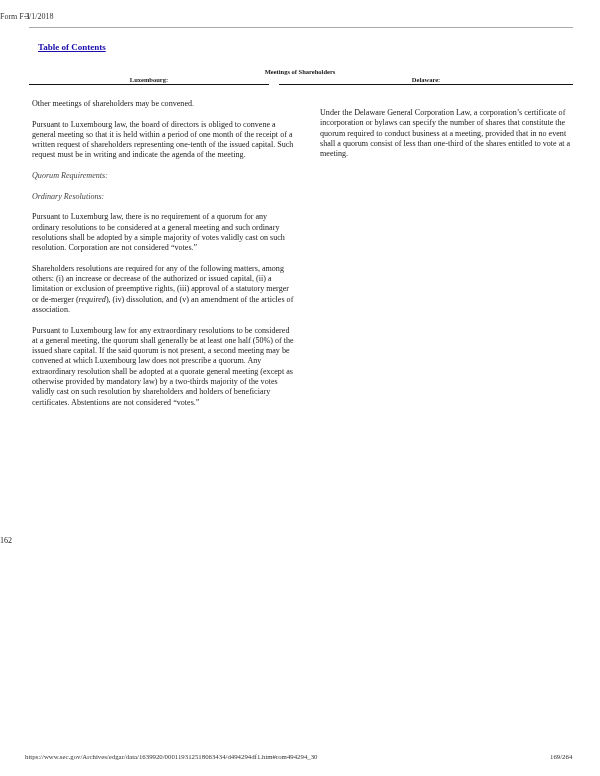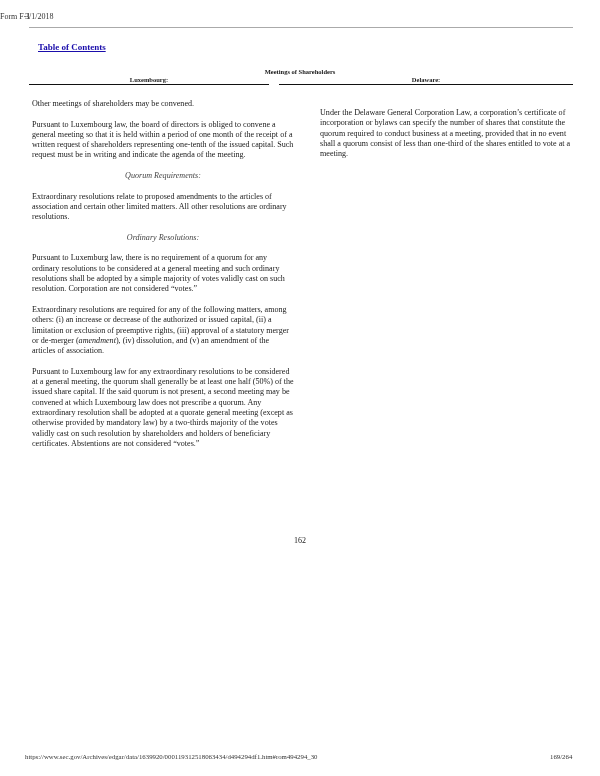--- a/index.html
+++ b/index.html
@@ -11,24 +11,24 @@
     .hdr-date { left: 25px; }
     .hdr-title { left: 0; width: 600px; text-align: left; }
     .hdr-rule { position: absolute; top: 27px; left: 29px; width: 544px; height: 1px; background: #aaa; }
     .toc { position: absolute; top: 42px; left: 38px; font-size: 9px; font-weight: bold; color: #1a0dab; text-decoration: underline; }
     .section-title { position: absolute; top: 68px; left: 0; width: 600px; text-align: center; font-size: 6.5px; font-weight: bold; }
     .colhead { position: absolute; top: 76px; font-size: 6.5px; font-weight: bold; text-align: center; padding-bottom: 1px; border-bottom: 1.3px solid #111; }
     .colhead-left { left: 29px; width: 240px; }
     .colhead-right { left: 279px; width: 294px; }
     .col { position: absolute; font-size: 8.1px; line-height: 10.3px; }
     .col p { margin: 0 0 10.3px 0; }
-    .col .em { font-style: italic; color: #444; text-align: center; }
+    .col .em { font-style: italic; color: #444; }
     .col-left { left: 32px; top: 99px; width: 262px; }
     .col-right { left: 320px; top: 98px; width: 256px; margin-top: 10px; }
-    .pagenum { position: absolute; top: 536px; left: 0; width: 600px; text-align: center; font-size: 8px; }
+    .pagenum { position: absolute; top: 536px; left: 0; width: 600px; text-align: left; font-size: 8px; }
     .footer { position: absolute; top: 753px; font-size: 6.8px; color: #333; }
     .footer-url { left: 25px; }
     .footer-page { left: 550px; }
   </style>
 </head>
 <body>
 
 <div class="hdr hdr-date">3/1/2018</div>
 <div class="hdr hdr-title">Form F-1</div>
 <div class="hdr-rule"></div>
@@ -36,24 +36,23 @@
 <a class="toc">Table of Contents</a>
 
 <div class="section-title">Meetings of Shareholders</div>
 <div class="colhead colhead-left">Luxembourg:</div>
 <div class="colhead colhead-right">Delaware:</div>
 
 <div class="col col-left">
   <p>Other meetings of shareholders may be convened.</p>
   <p>Pursuant to Luxembourg law, the board of directors is obliged to convene a general meeting so that it is held within a period of one month of the receipt of a written request of shareholders representing one-tenth of the issued capital. Such request must be in writing and indicate the agenda of the meeting.</p>
   <p class="em">Quorum Requirements:</p>
-  <p>Extraordinary resolutions relate to proposed amendments to the articles of association and certain other limited matters. All other resolutions are ordinary resolutions.</p>
   <p class="em">Ordinary Resolutions:</p>
   <p>Pursuant to Luxemburg law, there is no requirement of a quorum for any ordinary resolutions to be considered at a general meeting and such ordinary resolutions shall be adopted by a simple majority of votes validly cast on such resolution. Corporation are not considered “votes.”</p>
-  <p><span>Extraordinary resolutions are required for any of the following matters, among others: (i) an increase or decrease of the authorized or issued capital, (ii) a limitation or exclusion of preemptive rights, (iii) approval of a statutory merger or de-merger (</span><i>amendment</i><span>), (iv) dissolution, and (v) an amendment of the articles of association.</span></p>
+  <p><span>Shareholders resolutions are required for any of the following matters, among others: (i) an increase or decrease of the authorized or issued capital, (ii) a limitation or exclusion of preemptive rights, (iii) approval of a statutory merger or de-merger (</span><i>required</i><span>), (iv) dissolution, and (v) an amendment of the articles of association.</span></p>
   <p>Pursuant to Luxembourg law for any extraordinary resolutions to be considered at a general meeting, the quorum shall generally be at least one half (50%) of the issued share capital. If the said quorum is not present, a second meeting may be convened at which Luxembourg law does not prescribe a quorum. Any extraordinary resolution shall be adopted at a quorate general meeting (except as otherwise provided by mandatory law) by a two-thirds majority of the votes validly cast on such resolution by shareholders and holders of beneficiary certificates. Abstentions are not considered “votes.”</p>
 </div>
 
 <div class="col col-right">
   <p>Under the Delaware General Corporation Law, a corporation’s certificate of incorporation or bylaws can specify the number of shares that constitute the quorum required to conduct business at a meeting, provided that in no event shall a quorum consist of less than one-third of the shares entitled to vote at a meeting.</p>
 </div>
 
 <div class="pagenum">162</div>
 
 <div class="footer footer-url">https://www.sec.gov/Archives/edgar/data/1639920/000119312518063434/d494294df1.htm#rom494294_30</div>

